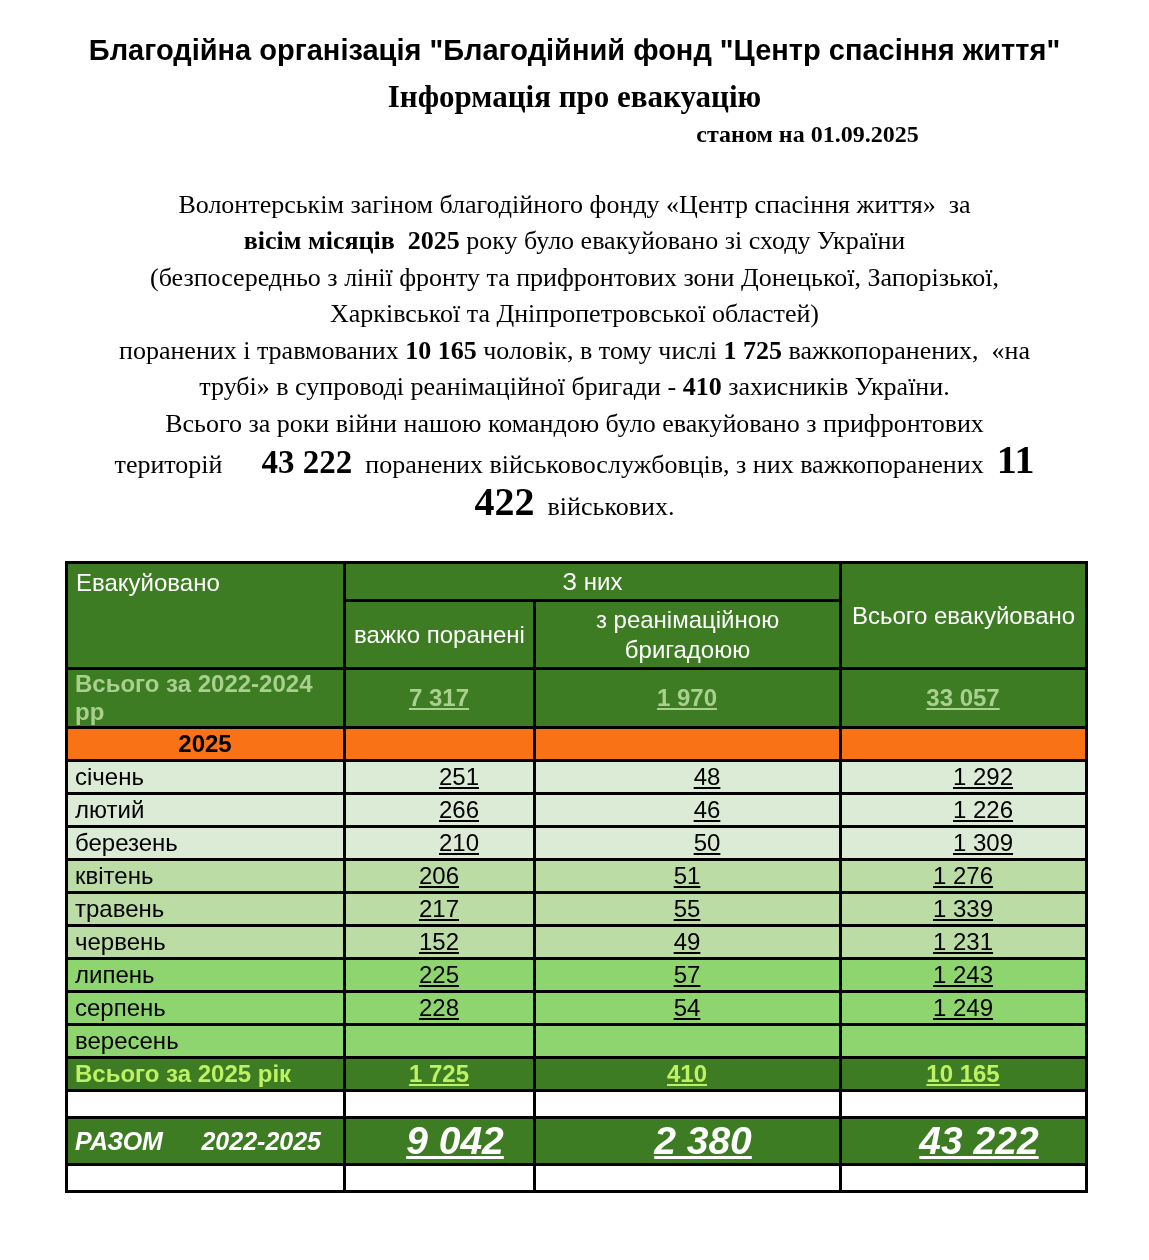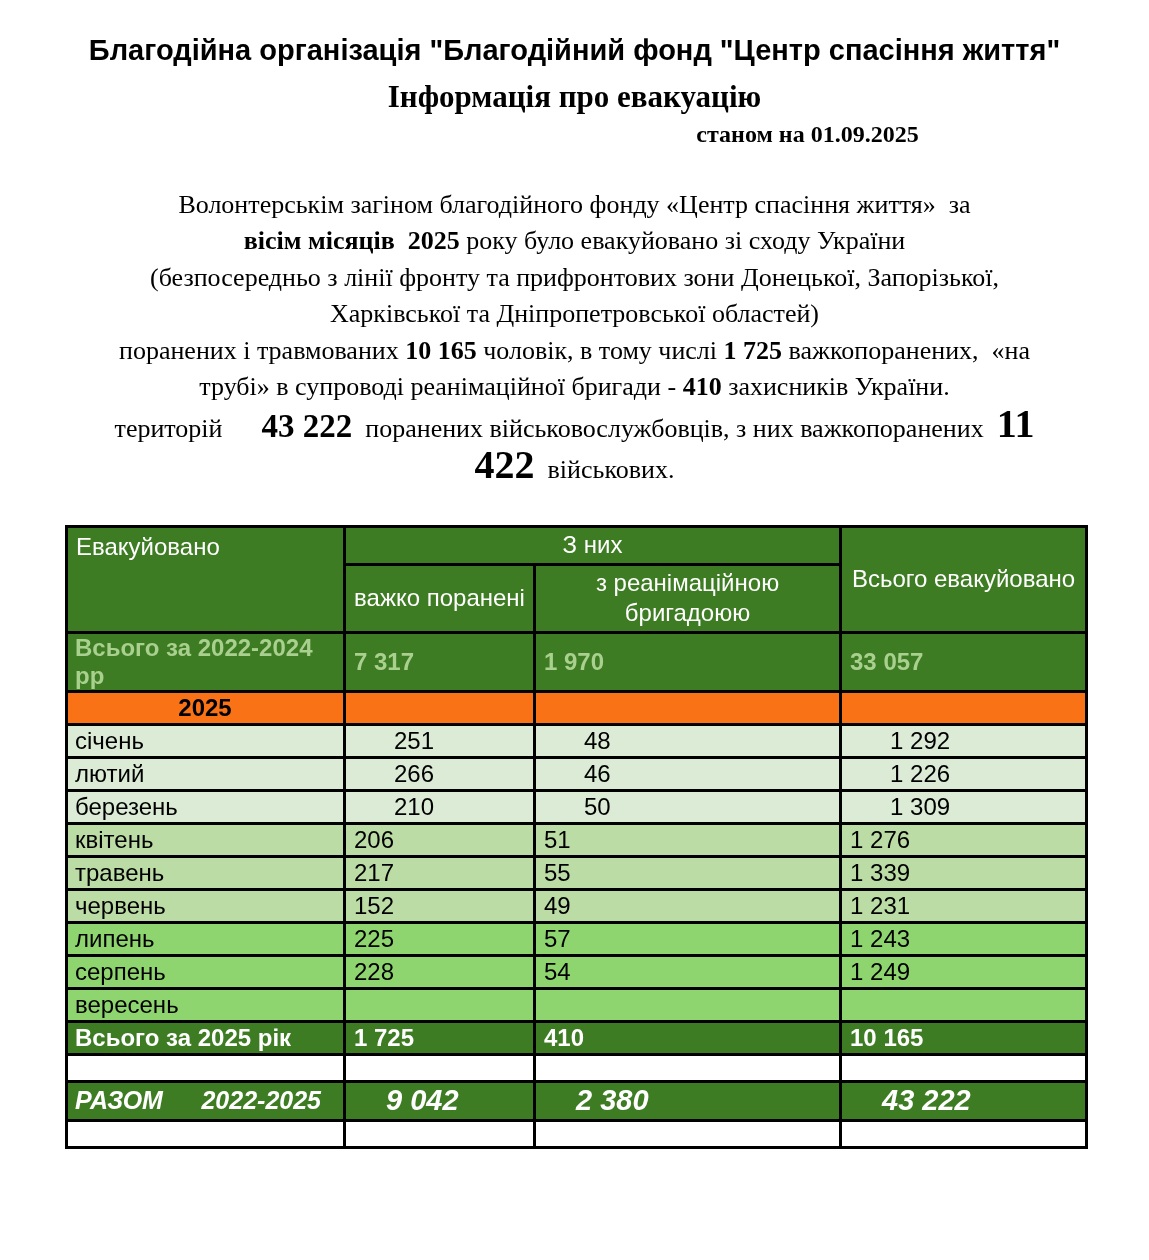--- a/index.html
+++ b/index.html
@@ -48,53 +48,54 @@
     background:var(--dark); color:#fff; font-weight:normal; 
     vertical-align:middle;
   }
   .evac thead tr.hr1 { height:38px; }
   .evac thead tr.hr2 { height:68px; }
   .evac th.c-corner { text-align:left; vertical-align:top; padding-top:5px; }
   .evac th.c-sub    { line-height:1.25; }
 
   .evac tbody td { height:33px; vertical-align:middle; }
   .evac td.lbl { text-align:left; padding-left:7px; }
-  .evac td.val { text-align:left; padding-right:9px; }
+  .evac td.val { text-align:center; padding-right:9px;text-decoration:underline; }
 
   tr.r-total-prev td { background:var(--dark); color:var(--lightText); font-weight:bold; }
   tr.r-year td { background:#f97316; }
   tr.r-year td.lbl { text-align:center; font-weight:bold; }
   tr.r-q1 td { background:var(--q1);padding-left:48px; }
   tr.r-q2 td { background:var(--q2); }
   tr.r-q3 td { background:var(--q3); }
-  tr.r-total-2025 td { background:var(--dark); color:#ffffff; font-weight:bold; }
+  tr.r-total-2025 td { background:var(--dark); color:#bef264; font-weight:bold; }
   tr.r-blank td { background:#fff; height:27px; }
   tr.r-grand td {
     background:var(--dark); color:#fff; font-weight:bold; font-style:italic;
     height:39px; font-size:25px;
   }
-  tr.r-grand td.val { font-size:29px;padding-left:40px; }
+  tr.r-grand td.val { font-size:39px;padding-left:40px; }
   .lbl-wrap { display:flex; justify-content:space-between; padding-right:14px; }
 </style>
 </head>
 <body>
 
 <div class="page">
 
   <div class="org-title">Благодійна організація "Благодійний фонд "Центр спасіння життя"</div>
   <div class="doc-title">Інформація про евакуацію</div>
   <div class="dateline">станом на 01.09.2025</div>
 
   <div class="intro" id="intro">
       <div class="line"><span class="">Волонтерськім загіном благодійного фонду «Центр спасіння життя»  за</span></div>
       <div class="line"><span class="b">вісім місяців  2025</span><span class=""> року було евакуйовано зі сходу України</span></div>
       <div class="line"><span class="">(безпосередньо з лінії фронту та прифронтових зони Донецької, Запорізької,</span></div>
       <div class="line"><span class="">Харківської та Дніпропетровської областей)</span></div>
       <div class="line"><span class="">поранених і травмованих </span><span class="b">10 165</span><span class=""> чоловік, в тому числі </span><span class="b">1 725</span><span class=""> важкопоранених,  «на</span></div>
       <div class="line"><span class="">трубі» в супроводі реанімаційної бригади - </span><span class="b">410</span><span class=""> захисників України.</span></div>
+      <div class="line"><span class="">Всього за роки війни нашою командою було евакуйовано з прифронтових</span></div>
       <div class="line"><span class="">територій      </span><span class="b big">43 222</span><span class="">  поранених військовослужбовців, з них важкопоранених  </span><span class="b num">11</span></div>
       <div class="line"><span class="b num">422</span><span class="">  військових.</span></div>
     </div>
 
   <table class="evac">
     <colgroup>
       <col style="width:278px">
       <col style="width:190px">
       <col style="width:306px">
       <col style="width:246px">

